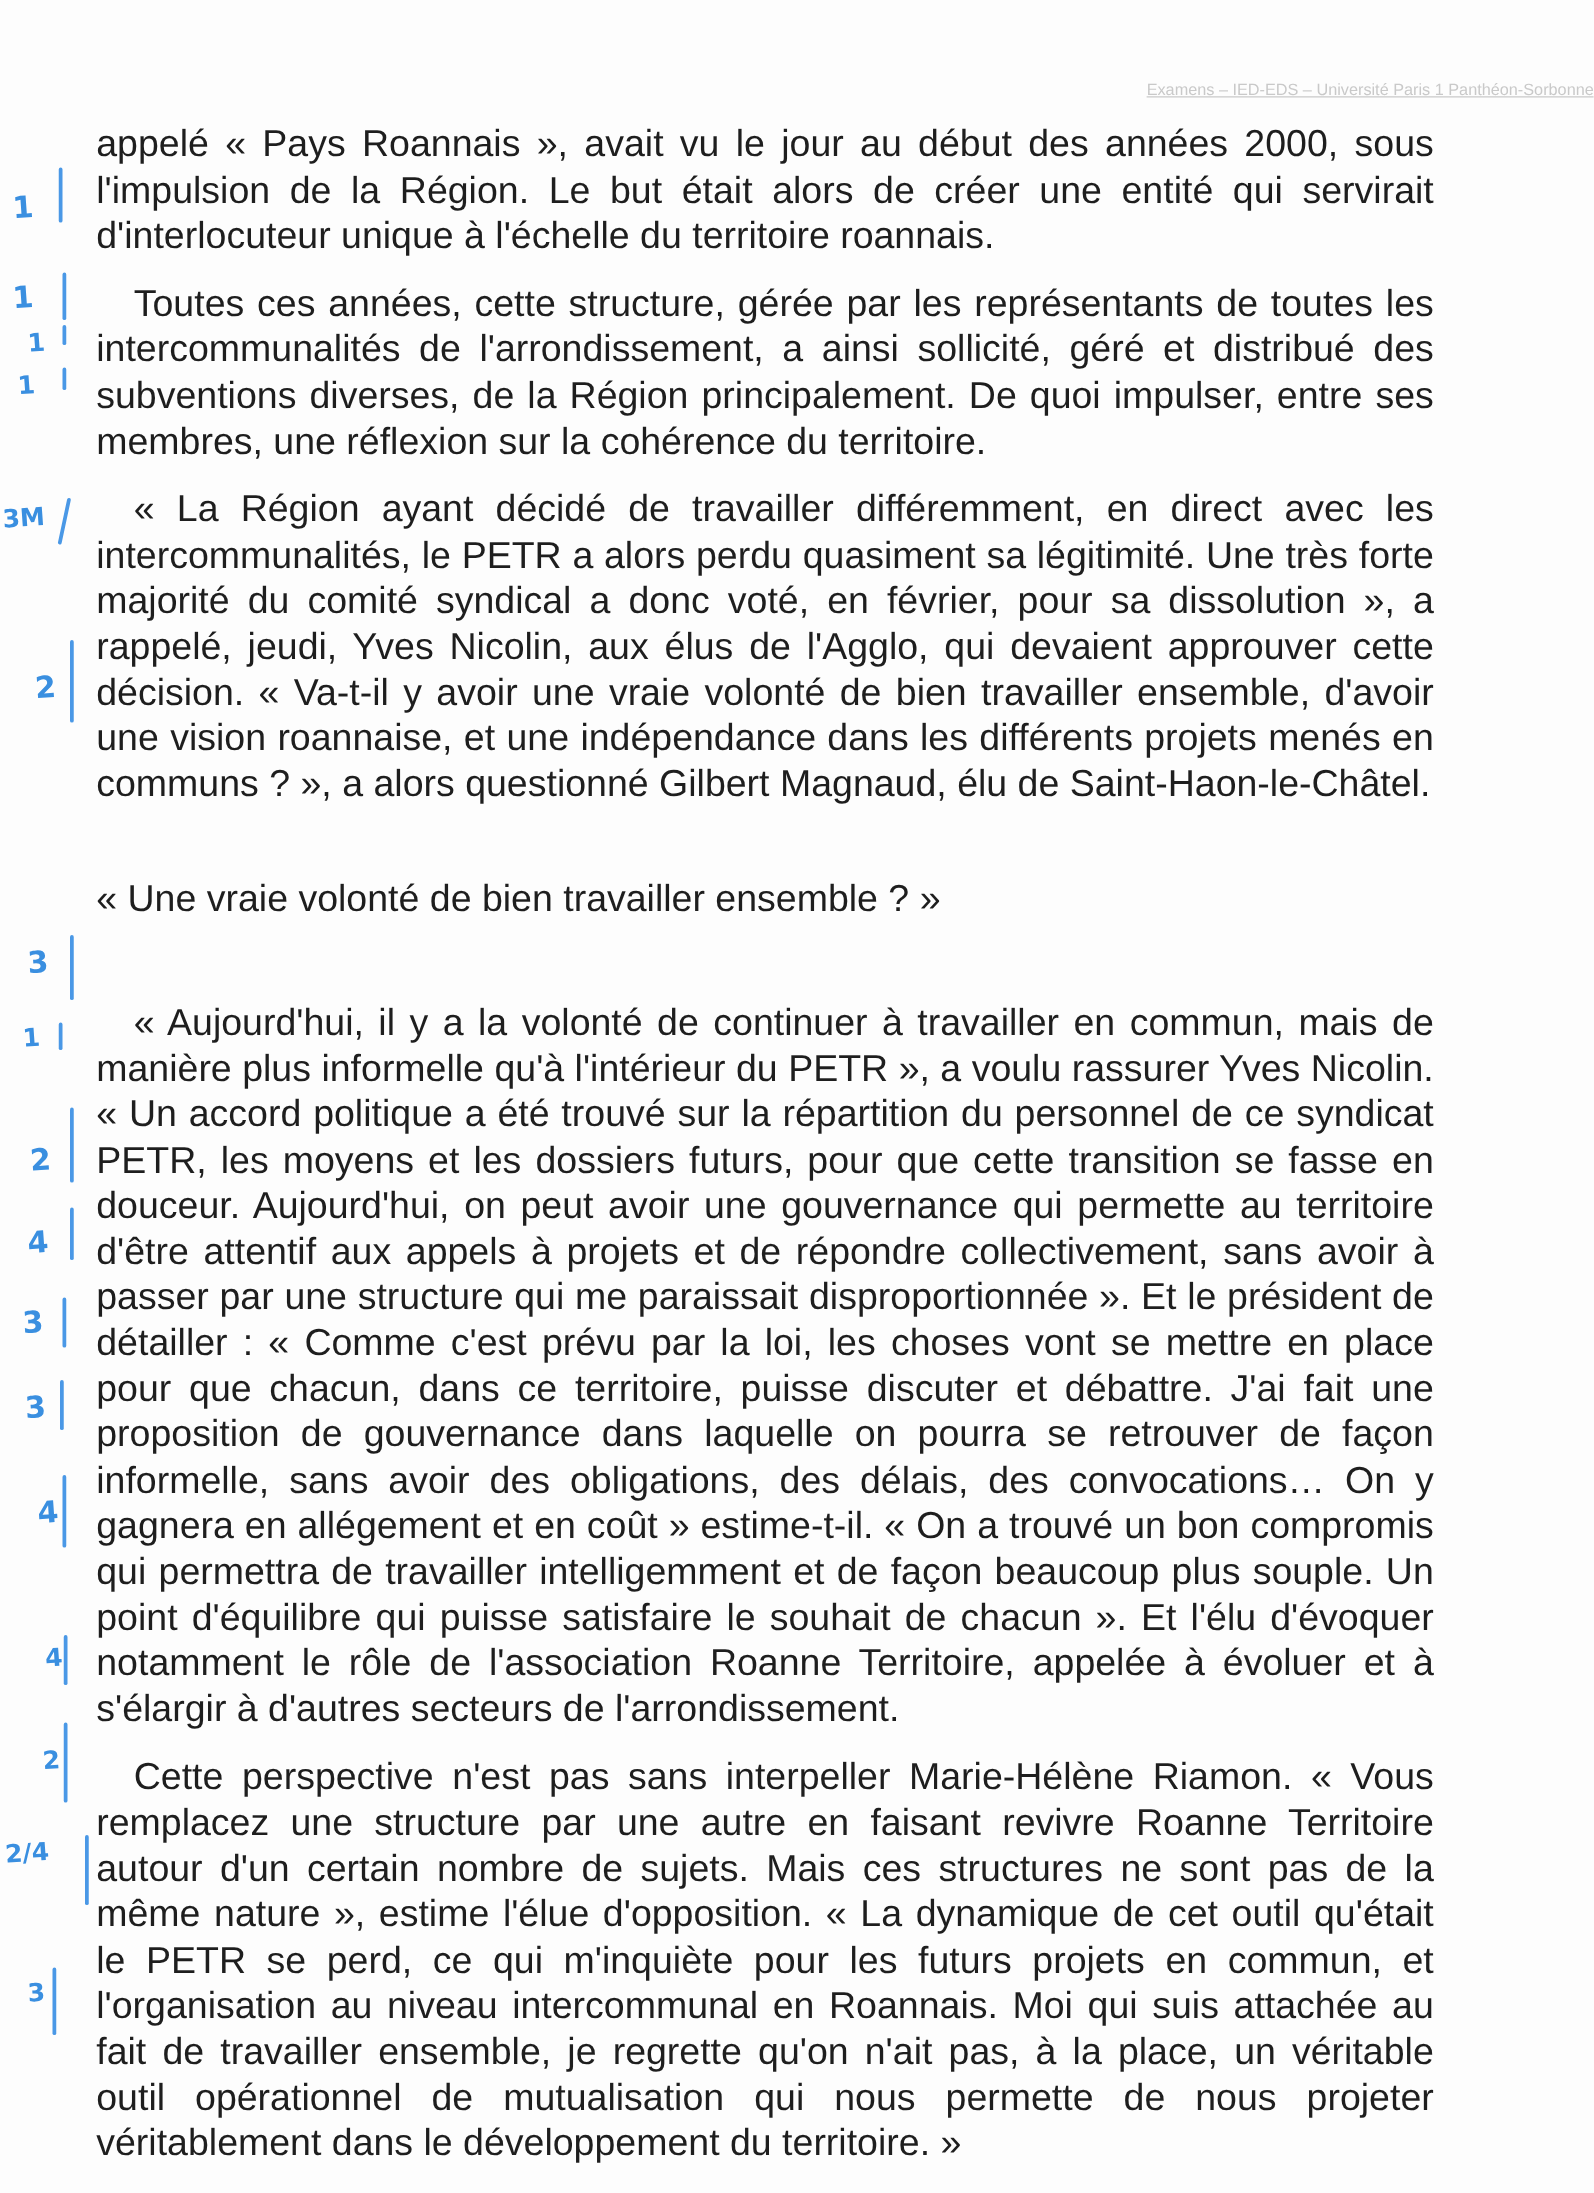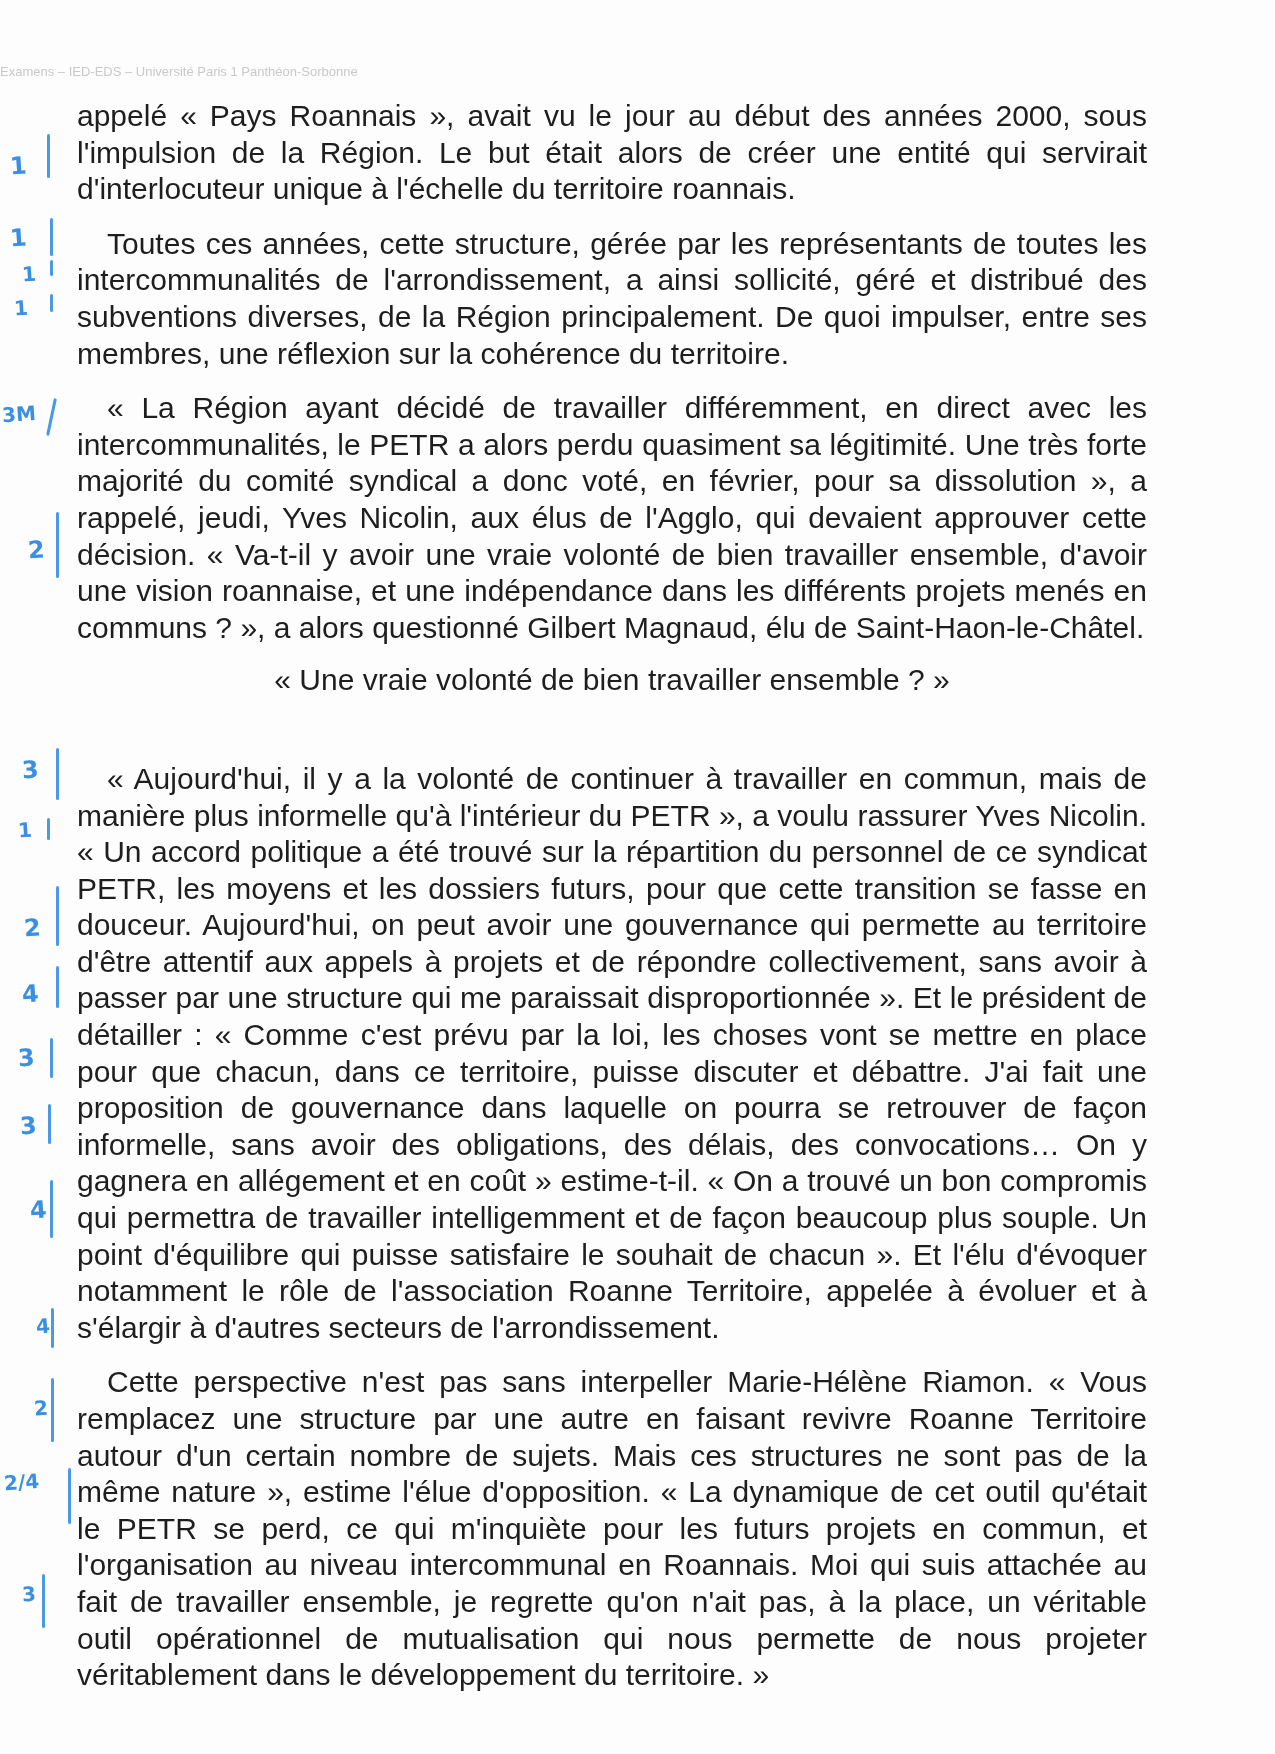--- a/index.html
+++ b/index.html
@@ -6,31 +6,31 @@
   body {
     width: 1275px; height: 1754px;
     background: #fdfdfd;
     position: relative;
     overflow: hidden;
     font-family: "Liberation Sans", sans-serif;
     color: #1e1e1e;
   }
   .header {
     position: absolute; top: 64px; left: 0; width: 1275px;
-    text-align: left; font-size: 13px; color: #c9c9c9;
+    text-align: right; font-size: 13px; color: #c9c9c9; text-decoration: underline;
   }
   .page {
     position: absolute; left: 77px; top: 98px; width: 1070px;
   }
   .para {
     font-size: 30px; line-height: 36.6px;
     text-align: justify; margin: 0;
   }
   .para.indent { text-indent: 30px; }
-  .para.center { text-align: center; }
+  .para.center { text-align: left; margin-top: 40px; }
   .it { }
   .gap-s { height: 16px; }
   .gap-m { height: 18px; }
   .gap-l { height: 62px; }
   .annot {
     position: absolute; color: #3a8fe0;
     font-family: "DejaVu Sans", sans-serif; font-size: 24px;
     font-weight: bold; transform: rotate(-4deg);
   }
   .bar {

